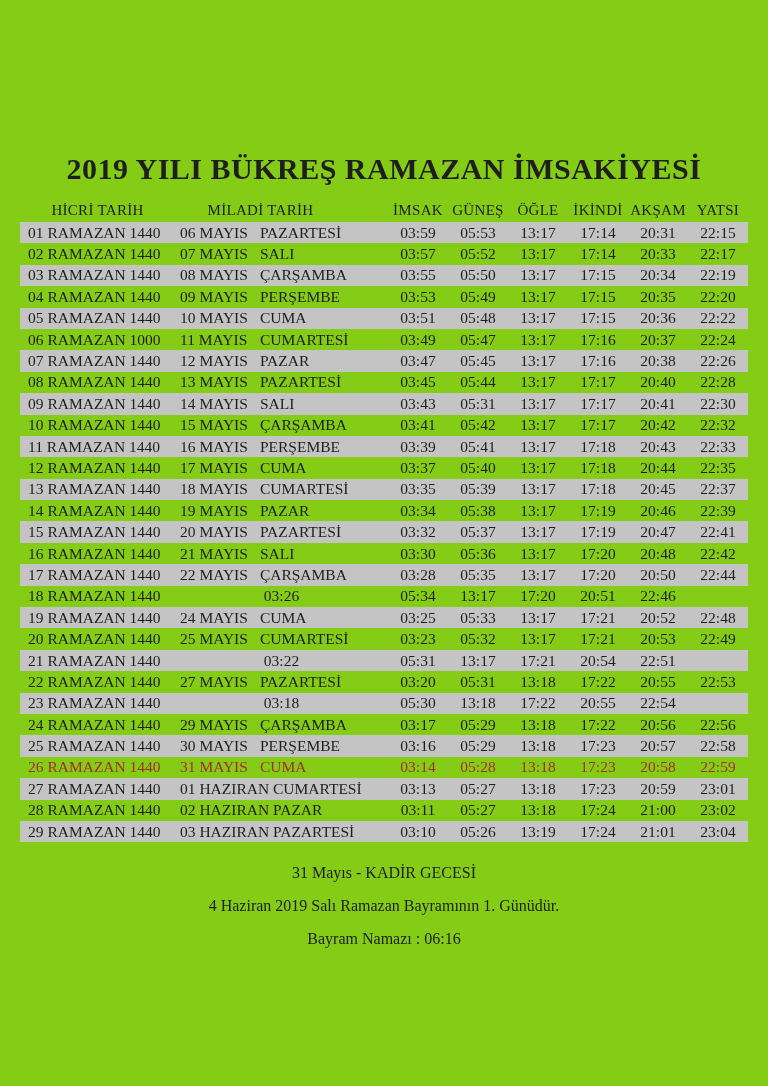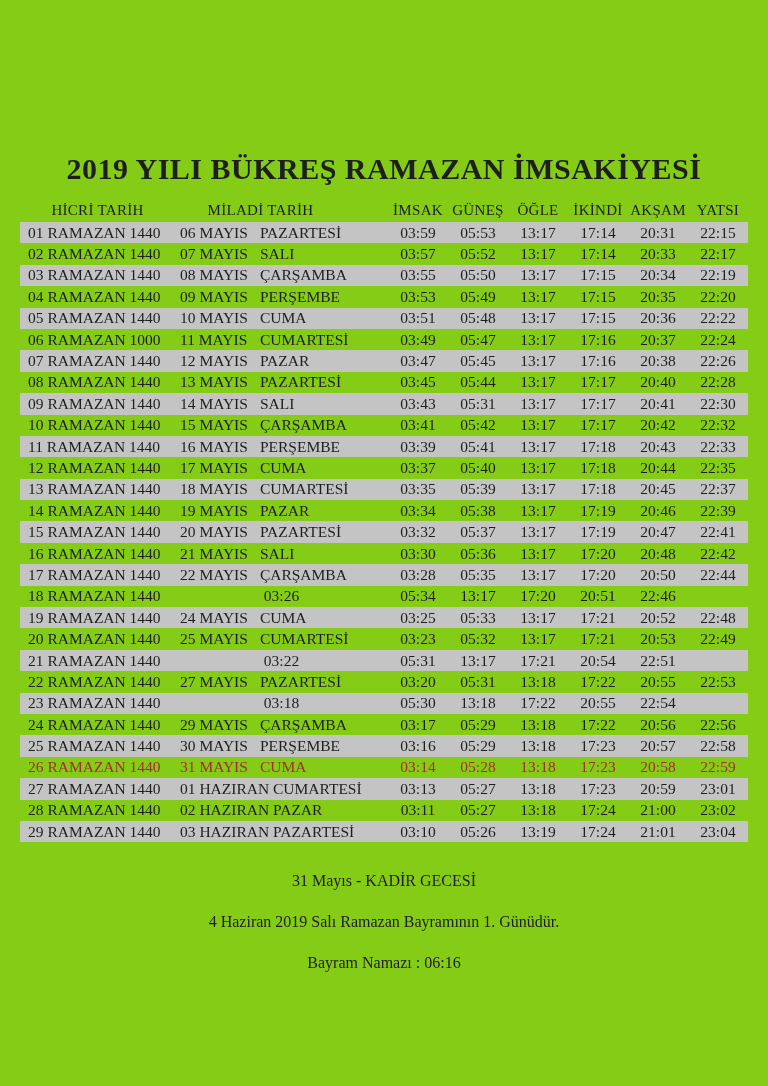--- a/index.html
+++ b/index.html
@@ -38,21 +38,21 @@
   .cell.miladi{padding-left:5px;}
   .cell.miladi .mdate{display:inline-block;min-width:76px;}
   .cell.time{text-align:center;}
   .head .cell{text-align:center;}
   .head .hicri-h{padding-left:0;}
   .head .miladi-h{padding-right:42px;}
   .footer{
     position:absolute;top:852px;left:0;width:100%;
     text-align:center;font-size:16px;line-height:25px;
   }
-  .footer p{margin:16px;}
+  .footer p{margin:8px;}
 </style>
 </head>
 <body>
 
 <div class="page">
 
   <h1 class="title">2019 YILI BÜKREŞ RAMAZAN İMSAKİYESİ</h1>
 
   <div class="table">
     <div class="row head">

